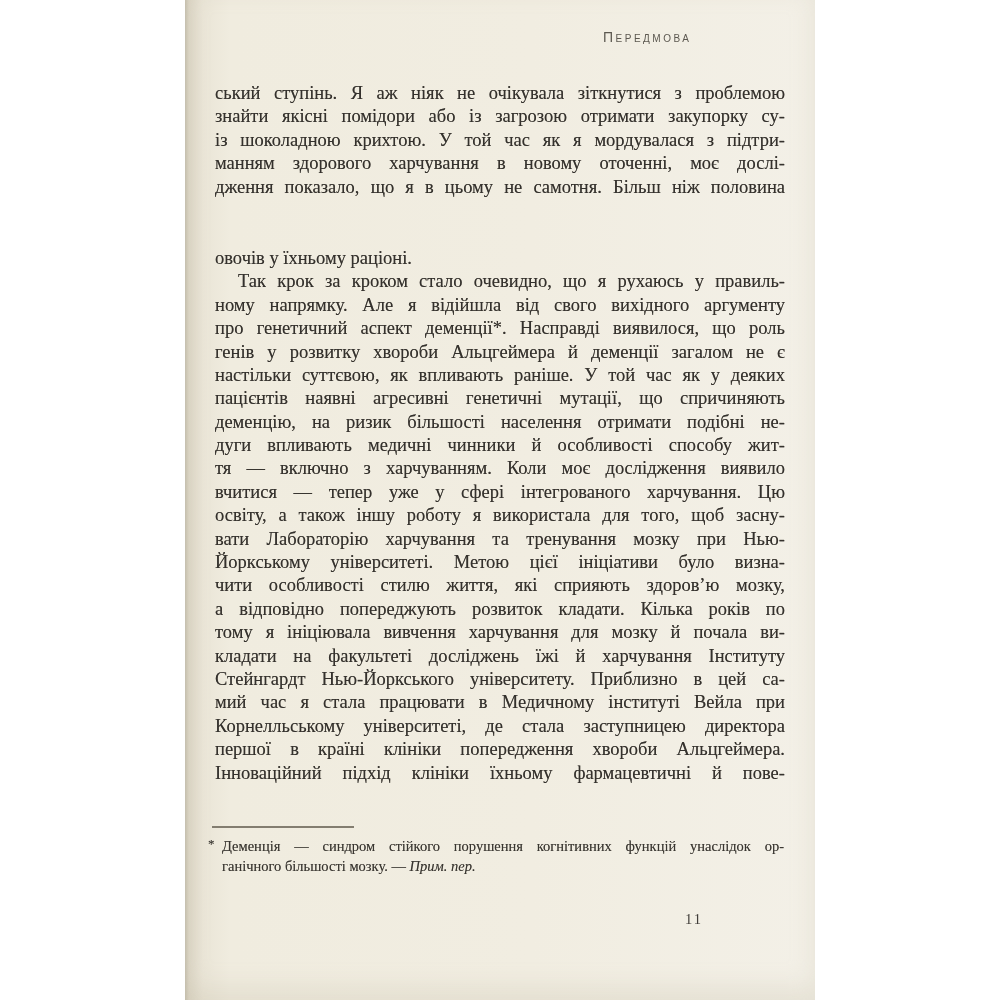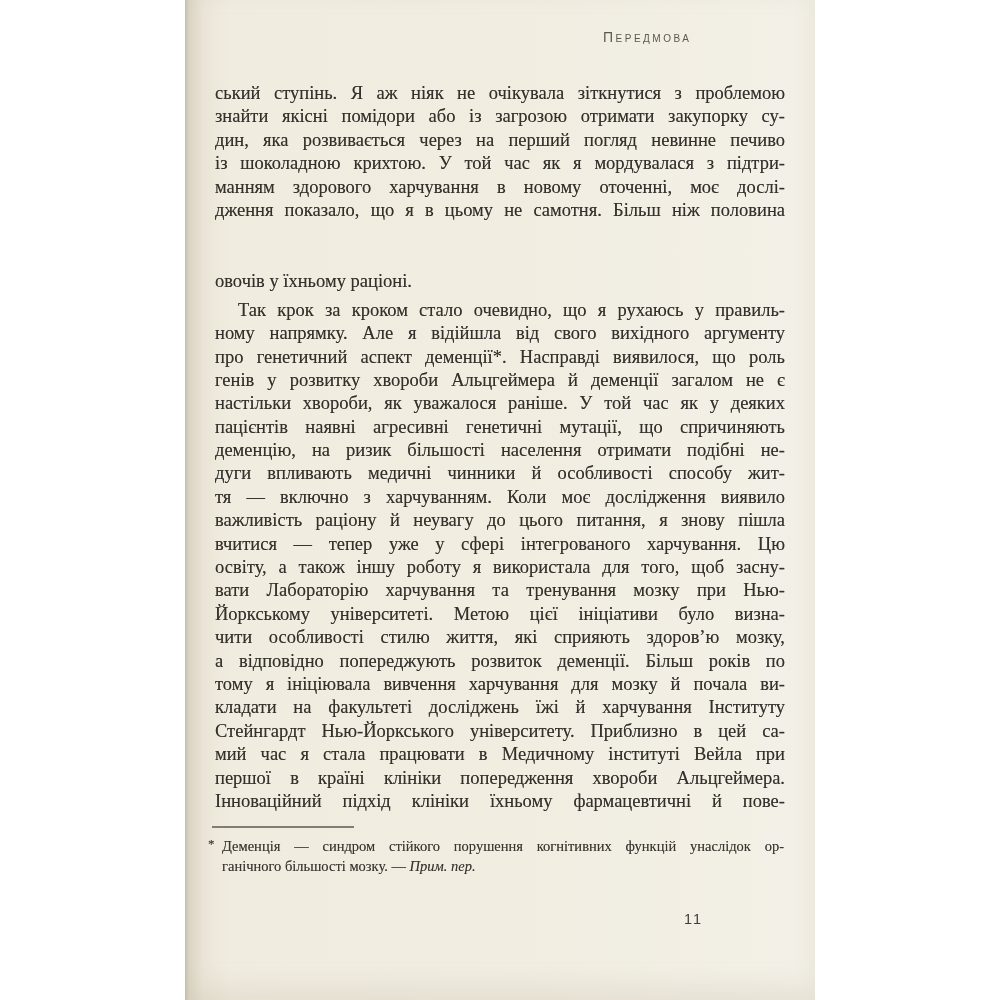--- a/index.html
+++ b/index.html
@@ -47,21 +47,21 @@
   .body-text {
     position: absolute;
     left: 30px;
     top: 82px;
     width: 570px;
     font-size: 18.5px;
     line-height: 23.4px;
     color: #34312d;
     text-shadow: 0 0 0.5px rgba(62,56,48,0.55);
   }
-  .para2 { margin-top: 5px; }
+  .para2 { }
   .tline {
     text-align: justify;
     text-align-last: justify;
     height: 23.4px;
     white-space: normal;
   }
   .tline.para-end {
     text-align-last: left;
     margin-top: 48px;
   }
@@ -97,62 +97,61 @@
     font-size: 13px;
   }
   .footnote em { }
   .page-number {
     position: absolute;
     right: 112px;
     top: 911px;
     font-size: 14.5px;
     letter-spacing: 2px;
     color: #403d39;
-    font-family: Liberation Sans, sans-serif;
+    font-family: Liberation Serif, serif;
   }
 </style>
 </head>
 <body>
 
 <div class="stage">
   <div class="page">
 
     <div class="running-head">Передмова</div>
 
     <div class="body-text">
       <div class="para1">
         <div class="tline">ський ступінь. Я аж ніяк не очікувала зіткнутися з проблемою</div>
         <div class="tline">знайти якісні помідори або із загрозою отримати закупорку су-</div>
-        <div class="tline">дин, яка розвивається через на перший погляд невинне печиво</div>
         <div class="tline">із шоколадною крихтою. У той час як я мордувалася з підтри-</div>
         <div class="tline">манням здорового харчування в новому оточенні, моє дослі-</div>
         <div class="tline">дження показало, що я в цьому не самотня. Більш ніж половина</div>
         <div class="tline para-end">овочів у їхньому раціоні.</div>
       </div>
       <div class="para2">
         <div class="tline indent">Так крок за кроком стало очевидно, що я рухаюсь у правиль-</div>
         <div class="tline">ному напрямку. Але я відійшла від свого вихідного аргументу</div>
         <div class="tline">про генетичний аспект деменції*. Насправді виявилося, що роль</div>
         <div class="tline">генів у розвитку хвороби Альцгеймера й деменції загалом не є</div>
-        <div class="tline">настільки хвороби, як уважалося раніше. У той час як у деяких</div>
+        <div class="tline">настільки суттєвою, як впливають раніше. У той час як у деяких</div>
         <div class="tline">пацієнтів наявні агресивні генетичні мутації, що спричиняють</div>
         <div class="tline">деменцію, на ризик більшості населення отримати подібні не-</div>
         <div class="tline">дуги впливають медичні чинники й особливості способу жит-</div>
         <div class="tline">тя — включно з харчуванням. Коли моє дослідження виявило</div>
-        <div class="tline">важливість раціону й неувагу до цього питання, я знову пішла</div>
         <div class="tline">вчитися — тепер уже у сфері інтегрованого харчування. Цю</div>
         <div class="tline">освіту, а також іншу роботу я використала для того, щоб засну-</div>
         <div class="tline">вати Лабораторію харчування та тренування мозку при Нью-</div>
         <div class="tline">Йоркському університеті. Метою цієї ініціативи було визна-</div>
         <div class="tline">чити особливості стилю життя, які сприяють здоров’ю мозку,</div>
-        <div class="tline">а відповідно попереджують розвиток деменції. Більш років по</div>
+        <div class="tline">а відповідно попереджують розвиток кладати. Кілька років по</div>
         <div class="tline">тому я ініціювала вивчення харчування для мозку й почала ви-</div>
         <div class="tline">кладати на факультеті досліджень їжі й харчування Інституту</div>
         <div class="tline">Стейнгардт Нью-Йоркського університету. Приблизно в цей са-</div>
         <div class="tline">мий час я стала працювати в Медичному інституті Вейла при</div>
+        <div class="tline">Корнелльському університеті, де стала заступницею директора</div>
         <div class="tline">першої в країні клініки попередження хвороби Альцгеймера.</div>
         <div class="tline">Інноваційний підхід клініки їхньому фармацевтичні й пове-</div>
       </div>
     </div>
 
     <div class="footnote-sep"></div>
 
     <div class="footnote">
       <span class="marker">*</span>
       <div class="fline1">Деменція — синдром стійкого порушення когнітивних функцій унаслідок ор-</div>

